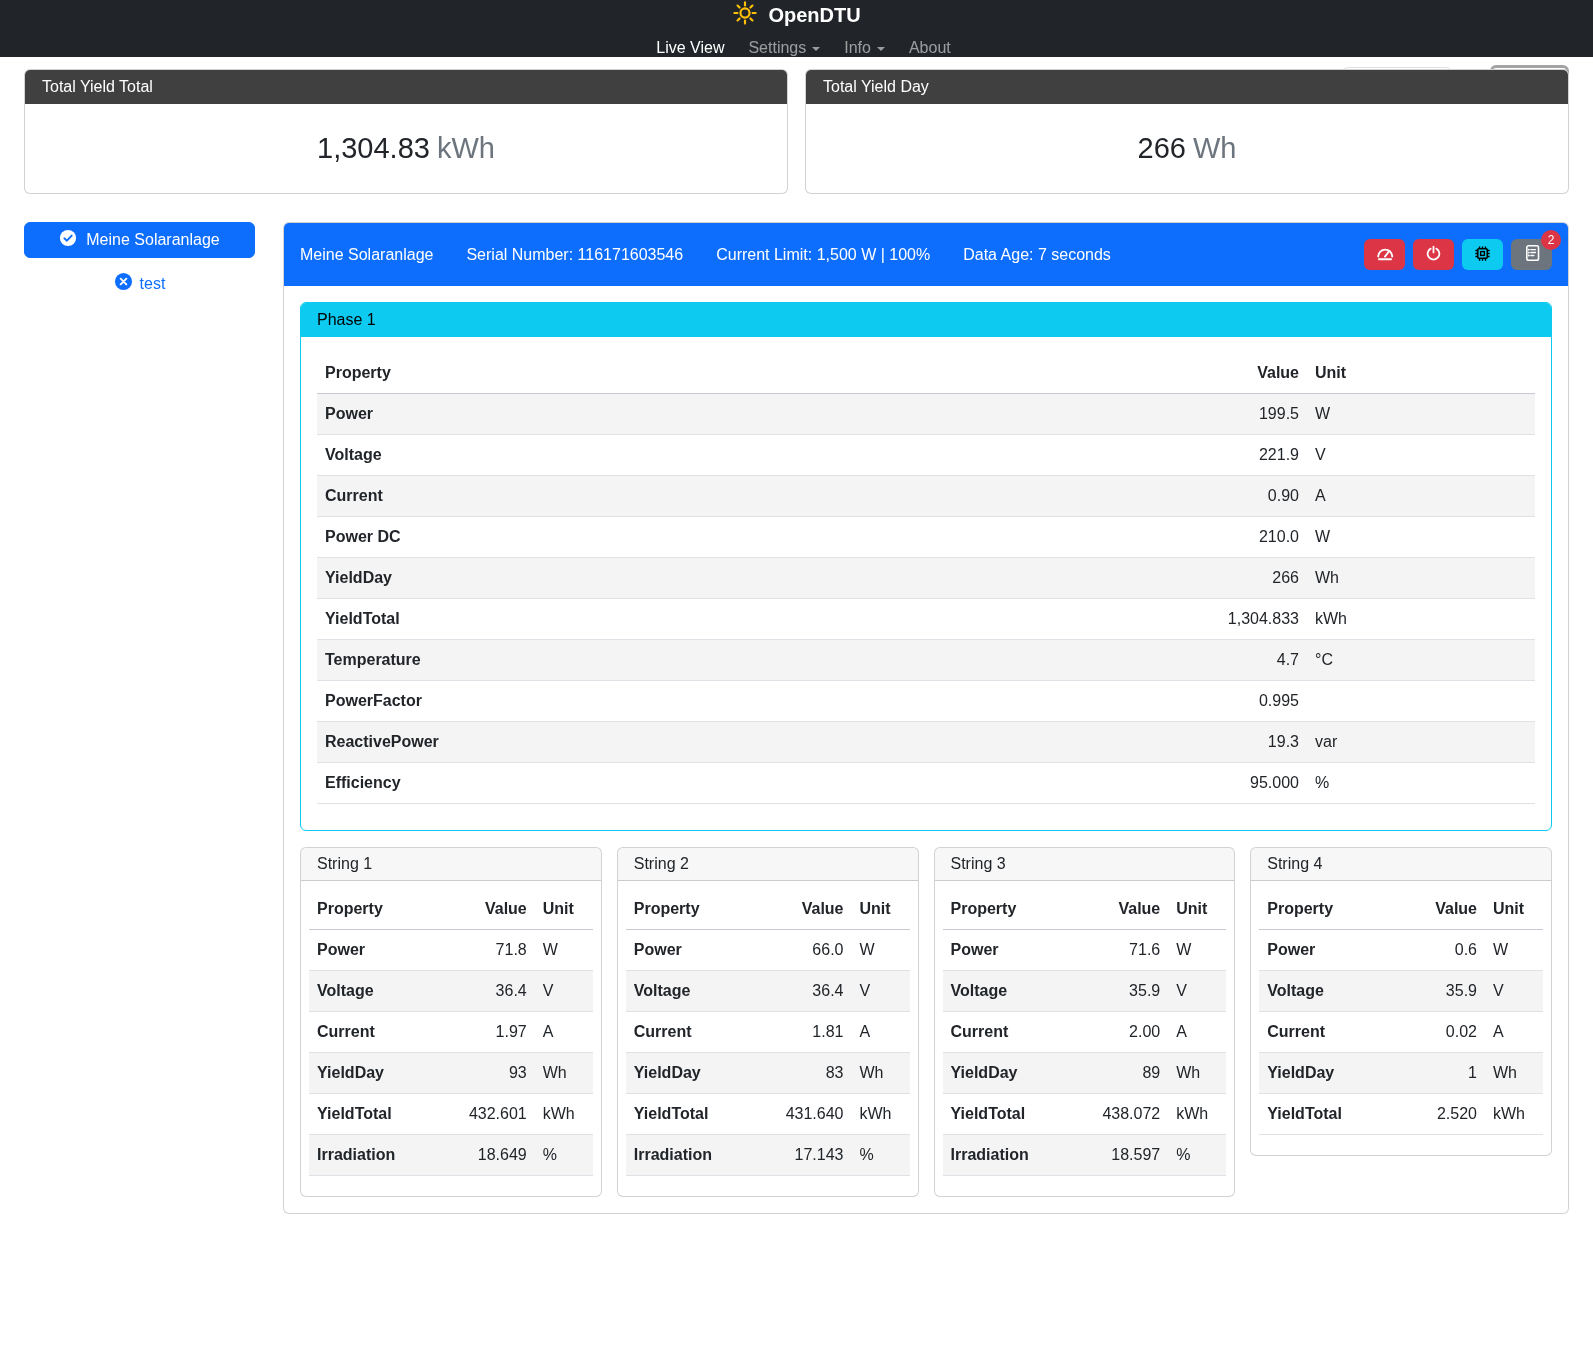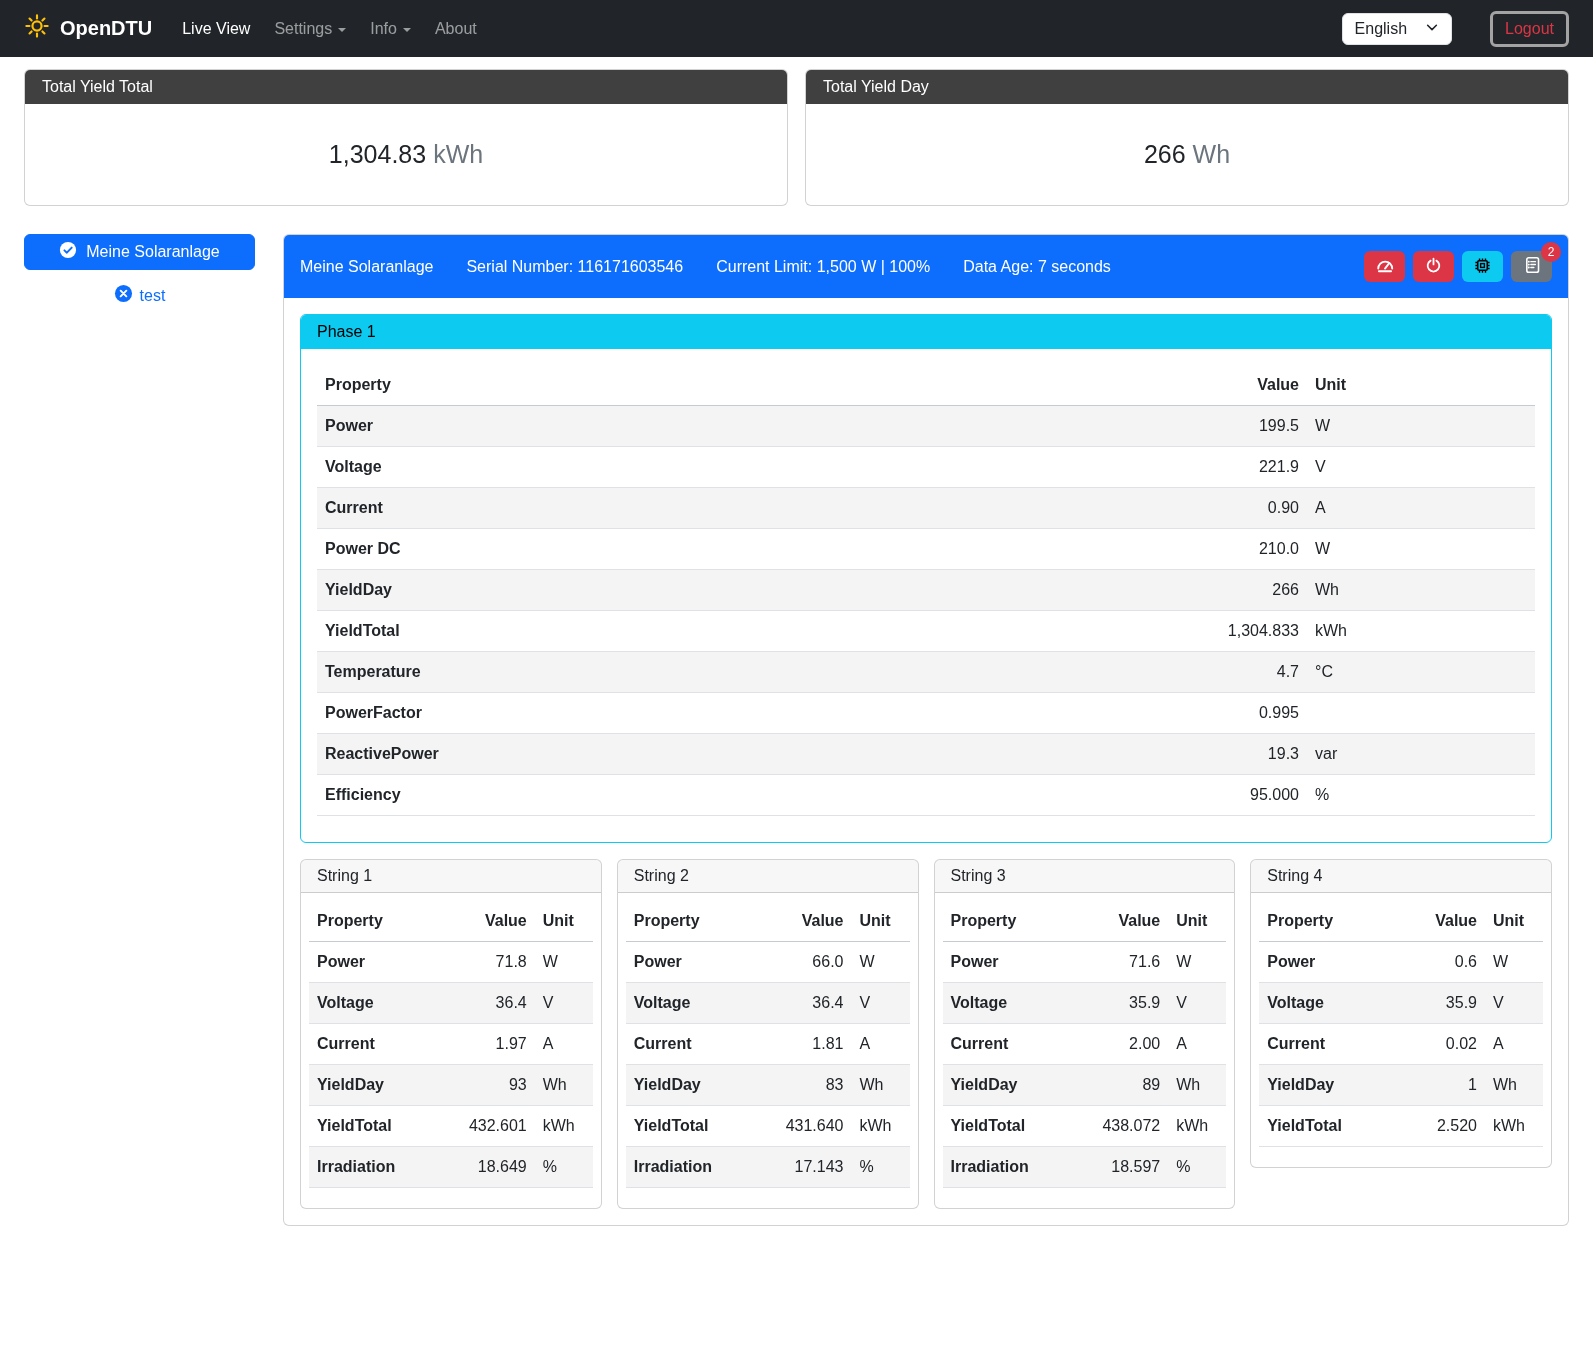--- a/index.html
+++ b/index.html
@@ -2,38 +2,38 @@
 <html><head>
 <meta charset="utf-8">
 <style>
   * { box-sizing: border-box; }
   html,body { margin:0; padding:0; }
   body {
     width:1593px; min-height:1359px; background:#ffffff; color:#212529;
     font-family:"Liberation Sans", sans-serif; font-size:16px;
   }
   
-  .navbar { height:57px; background:#212529; display:flex; align-items:center; padding:0 24px; }
+  .navbar { height:57px; background:#212529; display:flex; align-items:center; padding:0 24px;flex-direction:column; }
   .brand { display:flex; align-items:center; gap:10px; color:#fff; font-size:20px; font-weight:700; cursor:pointer; }
   .nav-links { display:flex; align-items:center; margin-left:22px; }
   .nav-link { color:rgba(255,255,255,.55); padding:8px 8px; margin-right:8px; cursor:pointer; }
   .nav-link.active { color:#fff; }
   .caret { display:inline-block; width:0; height:0; border-left:4px solid transparent; border-right:4px solid transparent; border-top:4.5px solid currentColor; margin-left:6px; vertical-align:2px; }
   .nav-right { margin-left:auto; display:flex; align-items:center; gap:10px; }
   .lang-select { background:#fff; color:#212529; border:1px solid #dee2e6; border-radius:6px; padding:6px 12px; display:flex; align-items:center; gap:18px; cursor:pointer; }
   .logout-btn { background:transparent; color:#dc3545; border:3px solid #a3a3a3; border-radius:6px; padding:6px 12px; font-size:16px; font-family:inherit; cursor:pointer;margin-left:28px; }
 
   
   .container { padding:12px 24px 24px; }
   h1.page-title { font-size:40px; font-weight:700; margin:8px 0 18px; color:#212529; }
 
   .summary-row { display:flex; gap:17px; margin-bottom:28px; }
   .summary-card { flex:1; border:1px solid rgba(0,0,0,.175); border-radius:6px; background:#fff; }
   .summary-card .card-header { background:#404040; color:#fff; padding:8px 17px; border-radius:5px 5px 0 0; }
-  .summary-card .card-body { text-align:center; padding:36px 16px; font-size:25px; font-weight:500; color:#212529; }
+  .summary-card .card-body { text-align:center; padding:28px 16px; font-size:29px; font-weight:500; color:#212529; }
   .summary-card .unit { color:#6c757d; margin-left:7px; }
 
   .main-row { display:flex; gap:28px; align-items:flex-start; }
   .sidebar { width:231px; flex-shrink:0; }
   .inverter-btn { width:100%; background:#0d6efd; border:1px solid #0d6efd; color:#fff; border-radius:6px; padding:6px 10px; display:flex; align-items:center; justify-content:center; gap:9px; font-size:16px; font-family:inherit; cursor:pointer; }
   .inverter-offline { margin-top:14px; display:flex; align-items:center; justify-content:center; gap:7px; color:#0d6efd; cursor:pointer; }
 
   .panel { flex:1; border:1px solid rgba(0,0,0,.175); border-radius:6px; background:#fff; }
   .panel-header { background:#0d6efd; color:#fff; padding:16px; border-radius:5px 5px 0 0; display:flex; align-items:center; }
   .panel-header .hdr-item { margin-right:33px; white-space:nowrap; }

